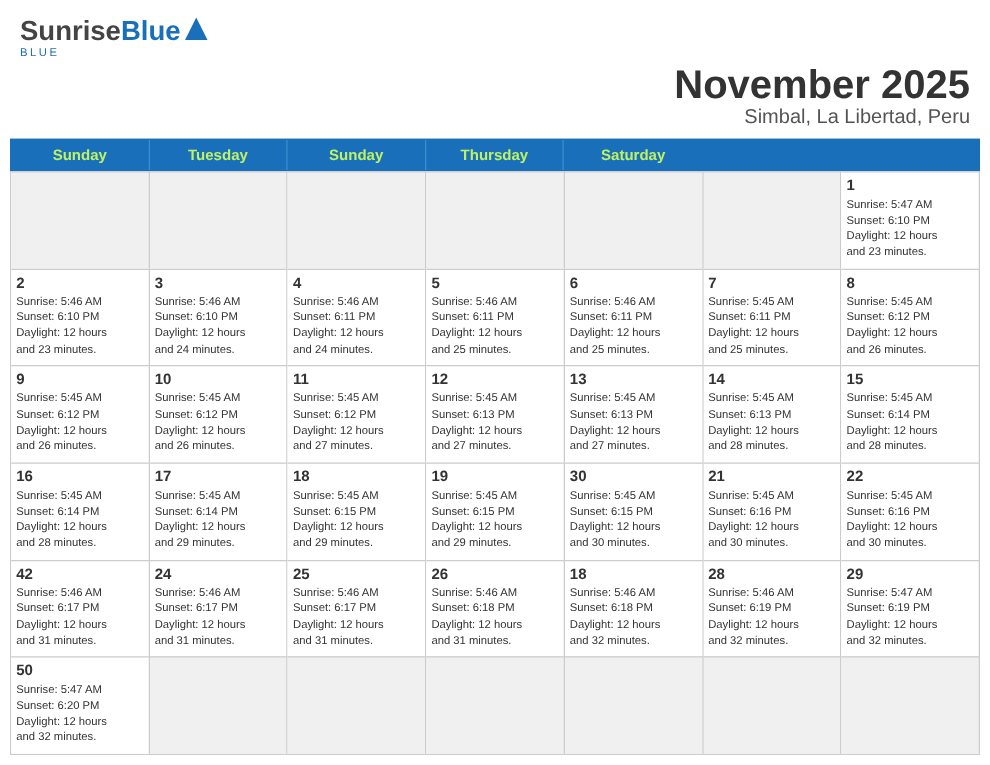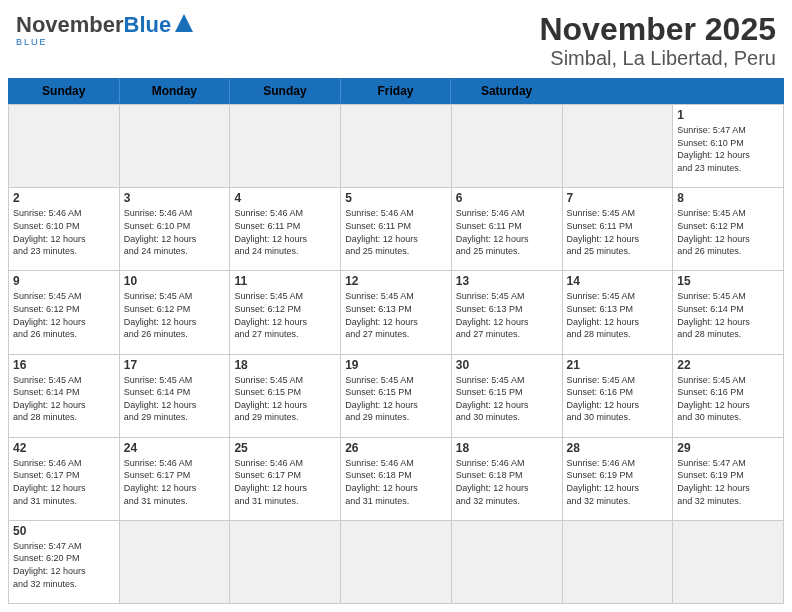--- a/index.html
+++ b/index.html
@@ -23,39 +23,40 @@
       padding: 12px 16px 8px 16px;
     }
     .title-area {
       text-align: right;
     }
     .month-title {
       font-size: 32px;
       font-weight: bold;
       color: #333;
       line-height: 1.1;
+      margin-top: 38px;
     }
     .location-title {
-      font-size: 20px;
+      font-size: 16px;
       color: #555;
     }
     .calendar {
       flex: 1;
       display: flex;
       flex-direction: column;
       padding: 0 8px 8px 8px;
     }
     .day-headers {
       display: grid;
       grid-template-columns: repeat(7, 1fr);
       background: #1a6fba;
       border: 1px solid #1a6fba;
     }
     .day-header {
-      color: #000000;
+      color: #bef264;
       font-size: 12px;
       font-weight: bold;
       text-align: center;
       padding: 5px 2px;
       border-right: 1px solid #3a8fd0;
     }
     .day-header:last-child {
       border-right: none;
     }
     .calendar-grid {
@@ -105,40 +106,40 @@
   </style>
 </head>
 <body>
 
 <div class="page">
   <div class="header">
 
     <div class="logo-wrapper">
       <div class="logo-row">
         <span style="font-size:22px;font-weight:bold;color:#444;">
-          <span>November</span><span style="color:#1a6fba;">Blue</span>
+          <span>Sunrise</span><span style="color:#1a6fba;">Blue</span>
         </span>
         <span style="display:inline-block;width:0;height:0;border-left:9px solid transparent;border-right:9px solid transparent;border-bottom:18px solid #1a6fba;margin-left:4px;margin-top:-5px;"></span>
       </div>
       <div style="font-size:9px;color:#1a6fba;letter-spacing:2px;margin-top:-1px;">BLUE</div>
     </div>
 
     <div class="title-area">
       <div class="month-title">November 2025</div>
       <div class="location-title">Simbal, La Libertad, Peru</div>
     </div>
   </div>
 
   <div class="calendar">
 
     <div class="day-headers">
     <div class="day-header">Sunday</div>
-        <div class="day-header">Monday</div>
+        <div class="day-header">Tuesday</div>
         <div class="day-header">Sunday</div>
-        <div class="day-header">Friday</div>
+        <div class="day-header">Thursday</div>
         <div class="day-header">Saturday</div>
       </div>
 
     <div class="calendar-grid">
     <div class="cell empty"></div>
         <div class="cell empty"></div>
         <div class="cell empty"></div>
         <div class="cell empty"></div>
         <div class="cell empty"></div>
         <div class="cell empty"></div>

